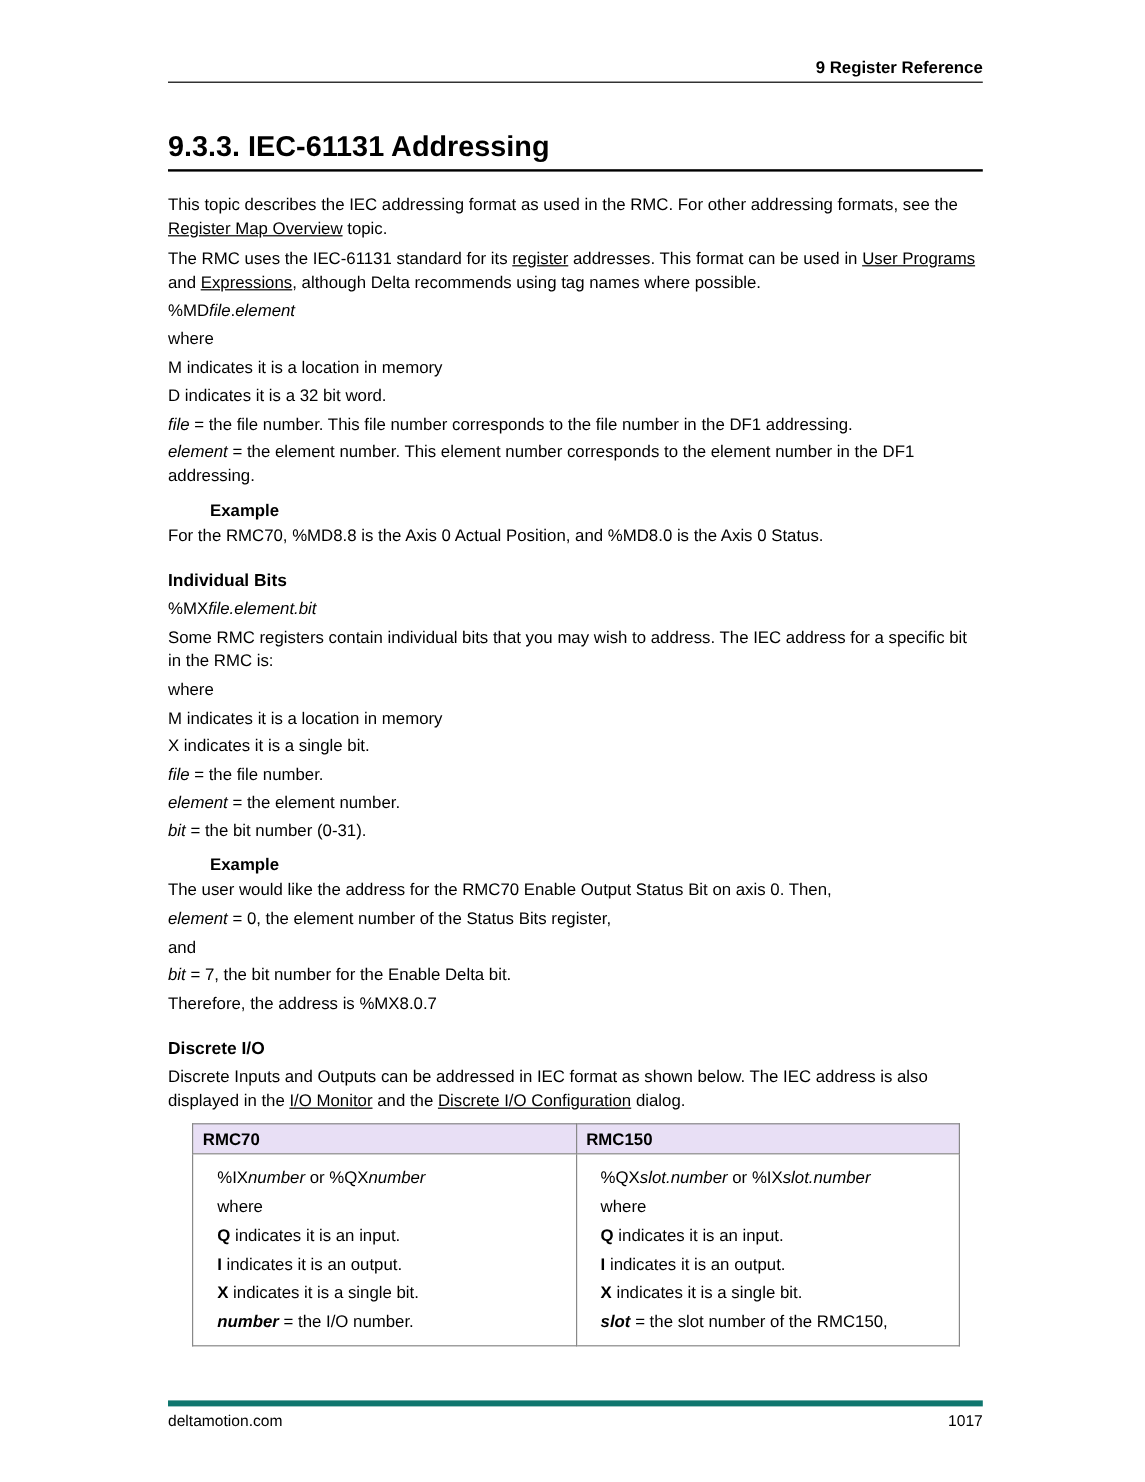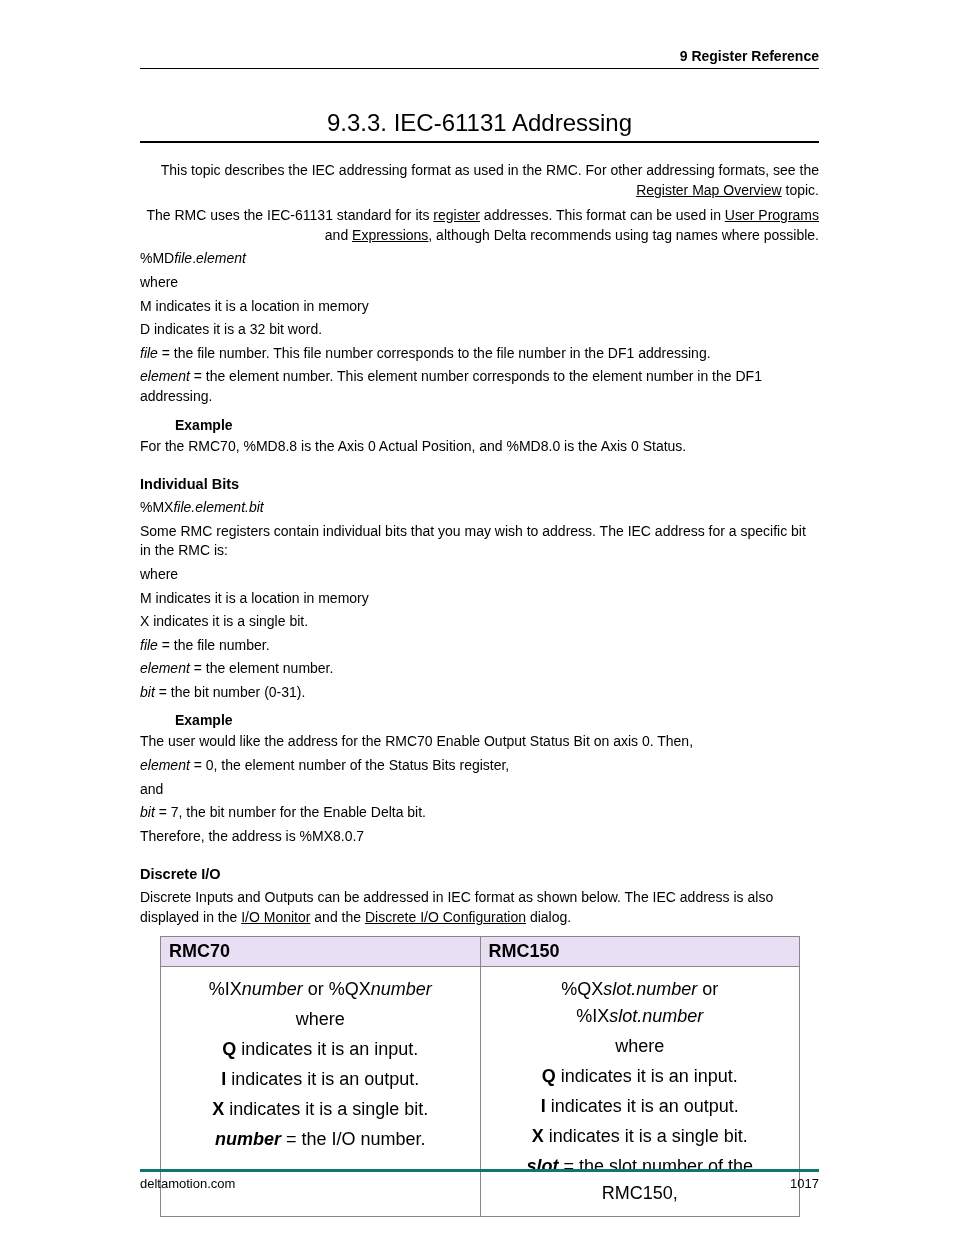--- a/index.html
+++ b/index.html
@@ -20,30 +20,28 @@
   .header-line {
     border-bottom: 1px solid #000;
     padding-bottom: 4px;
     text-align: right;
     font-weight: bold;
     font-size: 14px;
     margin-bottom: 40px;
   }
   h1 {
     font-size: 24px;
-    font-weight: normal;
+    font-weight: bold;
     margin: 0 0 4px 0;
     padding-bottom: 4px;
     border-bottom: 2.5px solid #000;
-    text-align: center;
   }
   .intro p {
     margin: 18px 0 0 0;
     line-height: 1.4;
-    text-align: right;
   }
   .intro p + p { margin-top: 6px; }
   .link { text-decoration: underline; }
   h2 {
     font-size: 14.5px;
     font-weight: bold;
     margin: 20px 0 6px 0;
   }
   .indent1 { margin-left: 35px; }
   .indent2 { margin-left: 70px; }
@@ -52,43 +50,42 @@
   .bold { font-weight: bold; }
   .subhead {
     font-weight: bold;
     margin: 10px 0 4px 35px;
   }
   table {
     border-collapse: collapse;
     width: 640px;
     margin-top: 8px;
     margin-left: 20px;
-    font-size: 18px;
+    font-size: 14px;
   }
   th, td {
     border: 1px solid #888;
     text-align: left;
     vertical-align: top;
   }
   th {
     background: #E8DFF5;
     font-weight: bold;
     padding: 4px 8px;
   }
   td {
     padding: 6px 20px;
-    text-align: center;
   }
   td .row { margin: 3px 0; line-height: 1.5; }
   .footer {
     position: absolute;
     bottom: 44px;
     left: 140px;
     right: 105px;
-    border-top: 3px solid #0f766e;
+    border-top: 5px solid #0f766e;
     padding-top: 4px;
     font-size: 13px;
     display: flex;
     justify-content: space-between;
   }
 </style>
 </head>
 <body>
 
 <div class="page">

